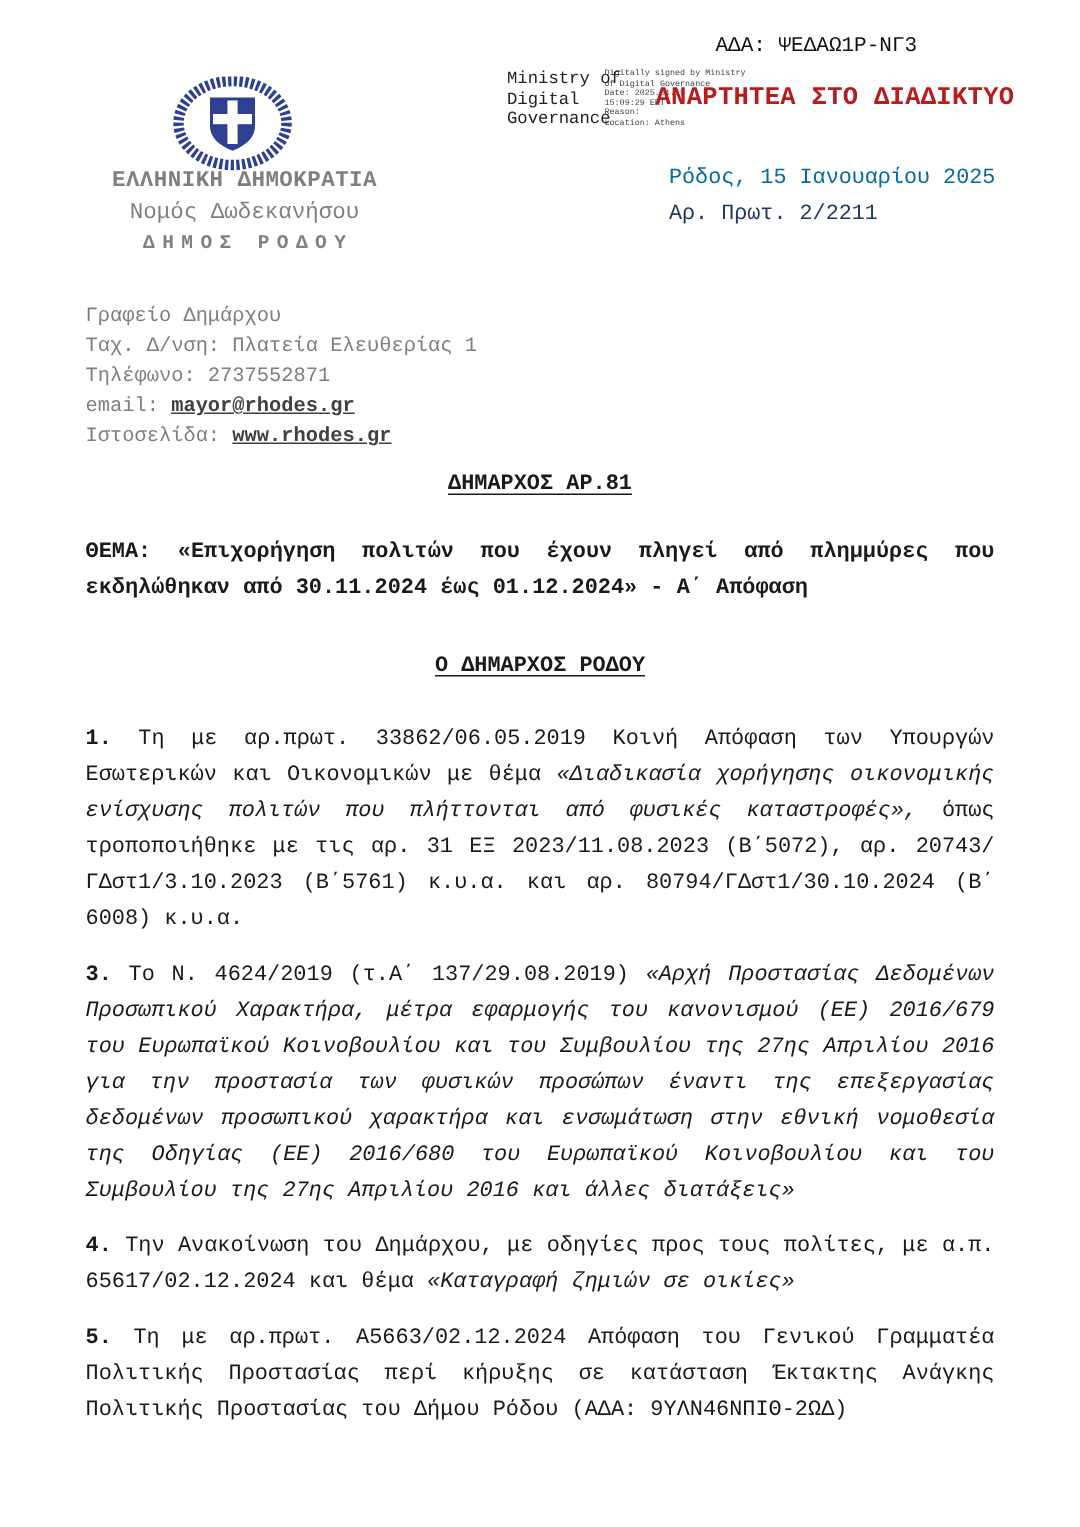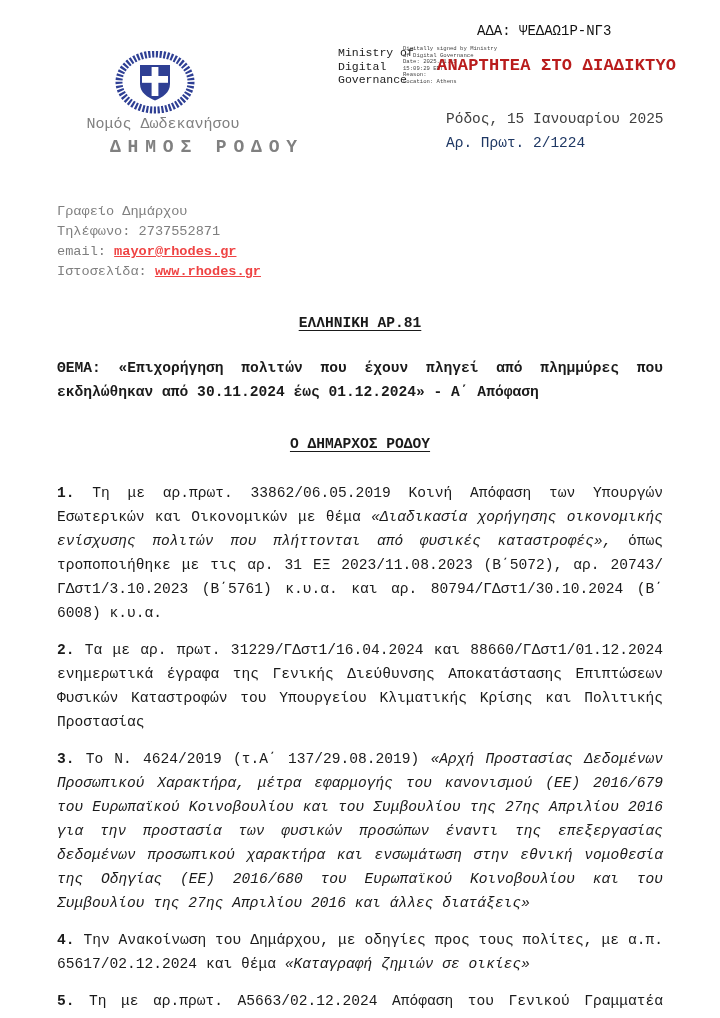--- a/index.html
+++ b/index.html
@@ -10,27 +10,27 @@
   
   .ada{position:absolute;top:4px;left:477px;font-size:14px;color:#111;white-space:nowrap;}
   .ministry{position:absolute;top:27px;left:338px;font-size:11.5px;line-height:13.5px;color:#222;}
   .sig-details{position:absolute;top:27px;left:403px;font-size:5.6px;line-height:6.6px;color:#444;width:100px;}
   .anartitea{position:absolute;top:37px;left:437px;font-size:17px;font-weight:700;color:#b91c1c;white-space:nowrap;letter-spacing:.2px;}
   
   .emblem{position:absolute;top:32px;left:113px;width:84px;height:64px;}
   .org{position:absolute;top:93px;left:22px;width:282px;text-align:center;color:#808080;}
   .org .l1{font-size:15px;font-weight:700;letter-spacing:.3px;}
   .org .l2{font-size:15px;margin-top:4px;}
-  .org .l3{font-size:18px;font-weight:700;letter-spacing:.38em;margin-top:4px;text-indent:.38em;text-align:right;}
+  .org .l3{font-size:13px;font-weight:700;letter-spacing:.38em;margin-top:4px;text-indent:.38em;}
   
-  .place-date{position:absolute;top:92px;left:446px;font-size:14.5px;color:#404040;}
+  .place-date{position:absolute;top:92px;left:446px;font-size:14.5px;color:#0369a1;}
   .protocol{position:absolute;top:116px;left:446px;font-size:14.5px;color:#1f3864;}
   
   .contact{position:absolute;top:183px;left:57px;font-size:13.6px;line-height:20px;color:#7f7f7f;}
-  .doc-link{color:#ef4444;font-weight:700;text-decoration:underline;cursor:pointer;}
+  .doc-link{color:#404040;font-weight:700;text-decoration:underline;cursor:pointer;}
   
   .main{position:absolute;top:292px;left:57px;width:606px;font-size:14.6px;line-height:24px;}
   .h-center{text-align:center;font-weight:700;text-decoration:underline;text-underline-offset:3px;margin:0;}
   .subject{font-weight:700;text-align:justify;margin:21px 0 0 0;}
   .issuer{margin-top:28px;}
   .preamble{margin-top:34px;font-weight:400;}
   .item{text-align:justify;margin:25px 0 0 0;}
   .item + .item{margin-top:13px;}
   .b{font-weight:700;}
   .i{font-style:italic;}
@@ -61,45 +61,46 @@
     <svg width="84" height="64" viewBox="0 0 84 64" xmlns="http://www.w3.org/2000/svg">
       <ellipse cx="42" cy="31" rx="36" ry="28" fill="none" stroke="#2e3f94" stroke-width="7" stroke-dasharray="2.2 1.6"></ellipse>
       <ellipse cx="42" cy="31" rx="30.5" ry="22.5" fill="#ffffff" stroke="none"></ellipse>
       <path d="M27,14 h30 v19 c0,8.5 -7.5,13.5 -15,16.5 c-7.5,-3 -15,-8 -15,-16.5 z" fill="#2e3f94"></path>
       <rect x="38.6" y="16" width="6.8" height="29" fill="#ffffff"></rect>
       <rect x="29" y="25" width="26" height="6.8" fill="#ffffff"></rect>
     </svg>
   </div>
 
   <div class="org">
+    <div class="l1">ΕΛΛΗΝΙΚΗ ΔΗΜΟΚΡΑΤΙΑ</div>
     <div class="l2">Νομός Δωδεκανήσου</div>
     <div class="l3">ΔΗΜΟΣ ΡΟΔΟΥ</div>
   </div>
 
   <div class="place-date">Ρόδος, 15  Ιανουαρίου 2025</div>
-  <div class="protocol">Αρ. Πρωτ. 2/1224</div>
+  <div class="protocol">Αρ. Πρωτ. 2/2211</div>
 
   <div class="contact">
     <div>Γραφείο Δημάρχου</div>
+    <div>Ταχ. Δ/νση: Πλατεία Ελευθερίας 1</div>
     <div>Τηλέφωνο: 2737552871</div>
     <div><span>email: </span><a class="doc-link" href="#">mayor@rhodes.gr</a></div>
     <div><span>Ιστοσελίδα:  </span><a class="doc-link" href="#">www.rhodes.gr</a></div>
   </div>
 
   <div class="main">
-    <p class="h-center">ΕΛΛΗΝΙΚΗ ΑΡ.81</p>
+    <p class="h-center">ΔΗΜΑΡΧΟΣ ΑΡ.81</p>
 
     <p class="subject">ΘΕΜΑ: «Επιχορήγηση πολιτών που έχουν πληγεί από πλημμύρες που εκδηλώθηκαν από 30.11.2024 έως 01.12.2024» - Α΄ Απόφαση</p>
 
     <p class="h-center issuer">Ο ΔΗΜΑΡΧΟΣ ΡΟΔΟΥ</p>
 
 
     <p class="item"><span class="b">1.</span><span> Τη με αρ.πρωτ. 33862/06.05.2019 Κοινή Απόφαση των Υπουργών Εσωτερικών και Οικονομικών με θέμα </span><span class="i">«Διαδικασία χορήγησης οικονομικής ενίσχυσης πολιτών που πλήττονται από φυσικές καταστροφές»,</span><span> όπως τροποποιήθηκε με τις αρ. 31 ΕΞ 2023/11.08.2023 (Β΄5072), αρ. 20743/ΓΔστ1/3.10.2023 (Β΄5761) κ.υ.α. και αρ. 80794/ΓΔστ1/30.10.2024 (Β΄ 6008) κ.υ.α.</span></p>
 
-    <p class="item"><span class="b">2.</span><span> Τα με αρ. πρωτ. 31229/ΓΔστ1/16.04.2024 και 88660/ΓΔστ1/01.12.2024 ενημερωτικά έγραφα της Γενικής Διεύθυνσης Αποκατάστασης Επιπτώσεων Φυσικών Καταστροφών του Υπουργείου Κλιματικής Κρίσης και Πολιτικής Προστασίας</span></p>
 
     <p class="item"><span class="b">3.</span><span> Το Ν. 4624/2019 (τ.Α΄ 137/29.08.2019) </span><span class="i">«Αρχή Προστασίας Δεδομένων Προσωπικού Χαρακτήρα, μέτρα εφαρμογής του κανονισμού (ΕΕ) 2016/679 του Ευρωπαϊκού Κοινοβουλίου και του Συμβουλίου της 27ης Απριλίου 2016 για την προστασία των φυσικών προσώπων έναντι της επεξεργασίας δεδομένων προσωπικού χαρακτήρα και ενσωμάτωση στην εθνική νομοθεσία της Οδηγίας (ΕΕ) 2016/680 του Ευρωπαϊκού Κοινοβουλίου και του Συμβουλίου της 27ης Απριλίου 2016 και άλλες διατάξεις»</span></p>
 
     <p class="item"><span class="b">4.</span><span> Την Ανακοίνωση του Δημάρχου, με οδηγίες προς τους πολίτες, με α.π. 65617/02.12.2024  και θέμα </span><span class="i">«Καταγραφή ζημιών σε οικίες»</span></p>
 
     <p class="item"><span class="b">5.</span><span> Τη με αρ.πρωτ. Α5663/02.12.2024 Απόφαση του Γενικού Γραμματέα Πολιτικής Προστασίας περί κήρυξης σε κατάσταση Έκτακτης Ανάγκης Πολιτικής Προστασίας του Δήμου Ρόδου  (ΑΔΑ: 9ΥΛΝ46ΝΠΙΘ-2ΩΔ)</span></p>
 
   </div>
 
 </div>

